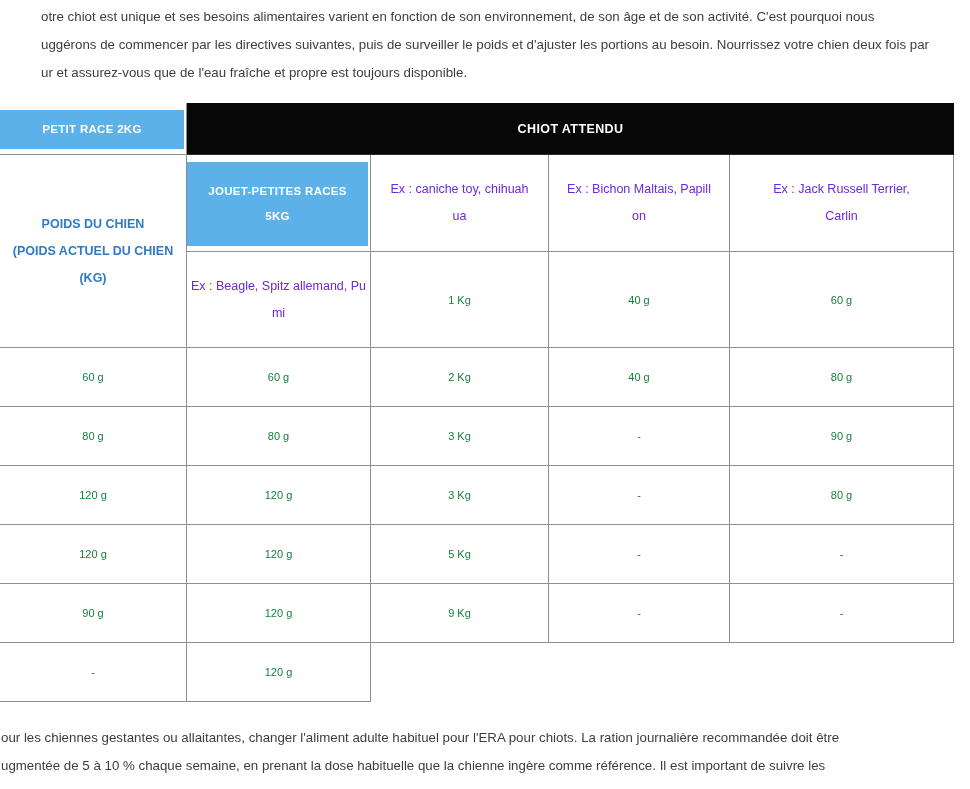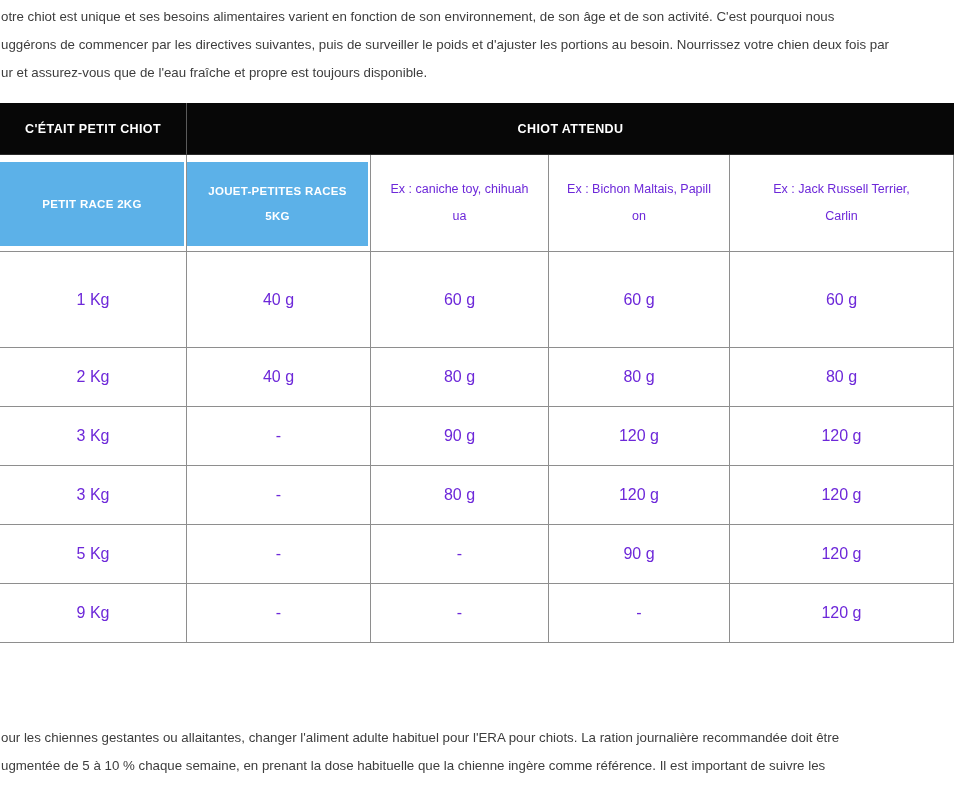--- a/index.html
+++ b/index.html
@@ -12,21 +12,21 @@
     font-family: "Liberation Sans", sans-serif;
   }
   .bodytext {
     position: absolute;
     left: 1px;
     color: #3d3d3d;
     font-size: 13.3px;
     line-height: 28px;
     white-space: pre;
   }
-  .intro  { top: 3px; }
+  .intro  { top: 3px; padding-left: 40px; }
   .footer { top: 724px; }
 
   .feed-table {
     position: absolute;
     top: 103px;
     left: 0;
     width: 954px;
     display: grid;
     grid-template-columns: 187px 184px 178px 181px 224px;
     grid-template-rows: 52px 97px 96px repeat(6, 59px);
@@ -83,53 +83,57 @@
     text-align: center;
     white-space: pre-line;
   }
   .ex {
     color: #6d28d9;
     font-size: 12.5px;
     line-height: 27px;
     white-space: pre-line;
   }
   .data {
-    color: #6d28d9;
-    font-size: 16px;
+    color: #15803d;
+    font-size: 11px;
   }
 </style>
 </head>
 <body>
 
 <div class="page">
 
   <div class="bodytext intro">otre chiot est unique et ses besoins alimentaires varient en fonction de son environnement, de son âge et de son activité. C'est pourquoi nous
 uggérons de commencer par les directives suivantes, puis de surveiller le poids et d'ajuster les portions au besoin. Nourrissez votre chien deux fois par
 ur et assurez-vous que de l'eau fraîche et propre est toujours disponible.</div>
 
   <div class="feed-table">
 
-    <div class="cell black corner">C'ÉTAIT PETIT CHIOT</div>
     <div class="cell black span">CHIOT ATTENDU</div>
 
+    <div class="cell poids">POIDS DU CHIEN
+(POIDS ACTUEL DU CHIEN
+(KG)</div>
 
     <div class="cell bluehdr">
         <div class="blue-fill">PETIT RACE 2KG</div>
       </div>
     <div class="cell bluehdr">
         <div class="blue-fill">JOUET-PETITES RACES
 5KG</div>
       </div>
 
     <div class="cell ex">Ex : caniche toy, chihuah
 ua</div>
     <div class="cell ex">Ex : Bichon Maltais, Papill
 on</div>
     <div class="cell ex">Ex : Jack Russell Terrier,
 Carlin</div>
+    <div class="cell ex">Ex : Beagle, Spitz allemand, Pu
+mi</div>
 
     <div class="cell data">1 Kg</div>
     <div class="cell data">40 g</div>
     <div class="cell data">60 g</div>
     <div class="cell data">60 g</div>
     <div class="cell data">60 g</div>
 
     <div class="cell data">2 Kg</div>
     <div class="cell data">40 g</div>
     <div class="cell data">80 g</div>

